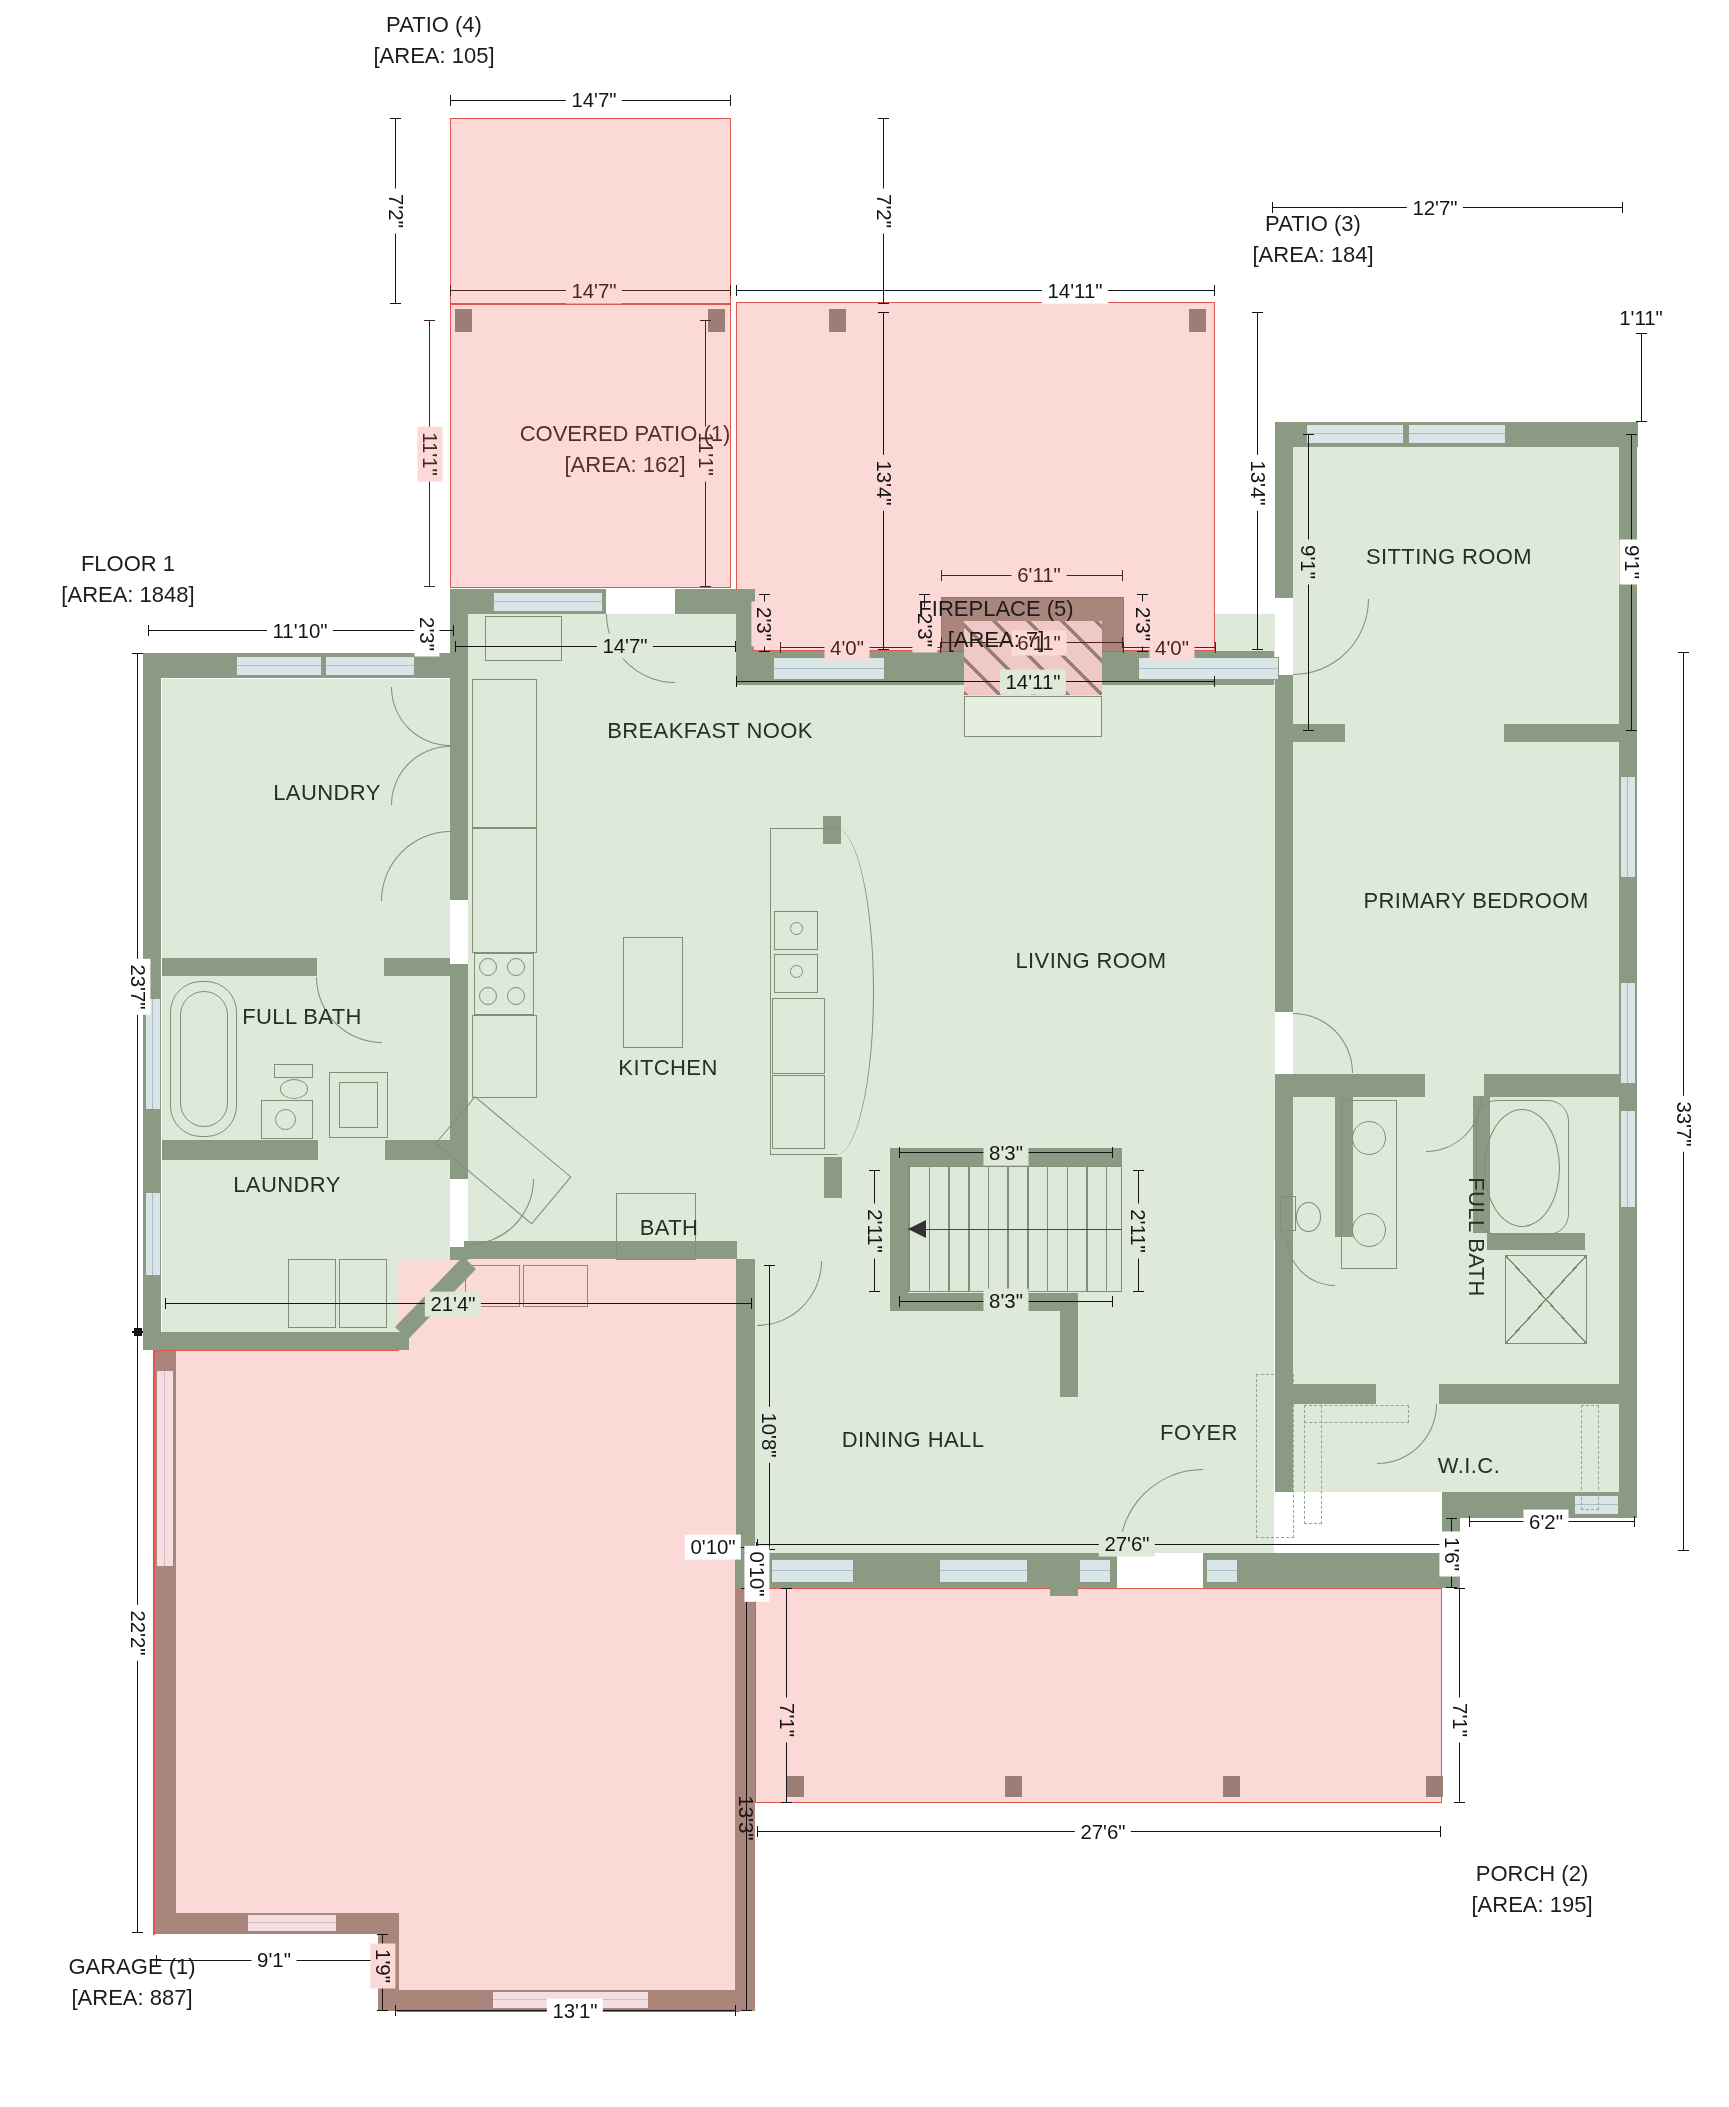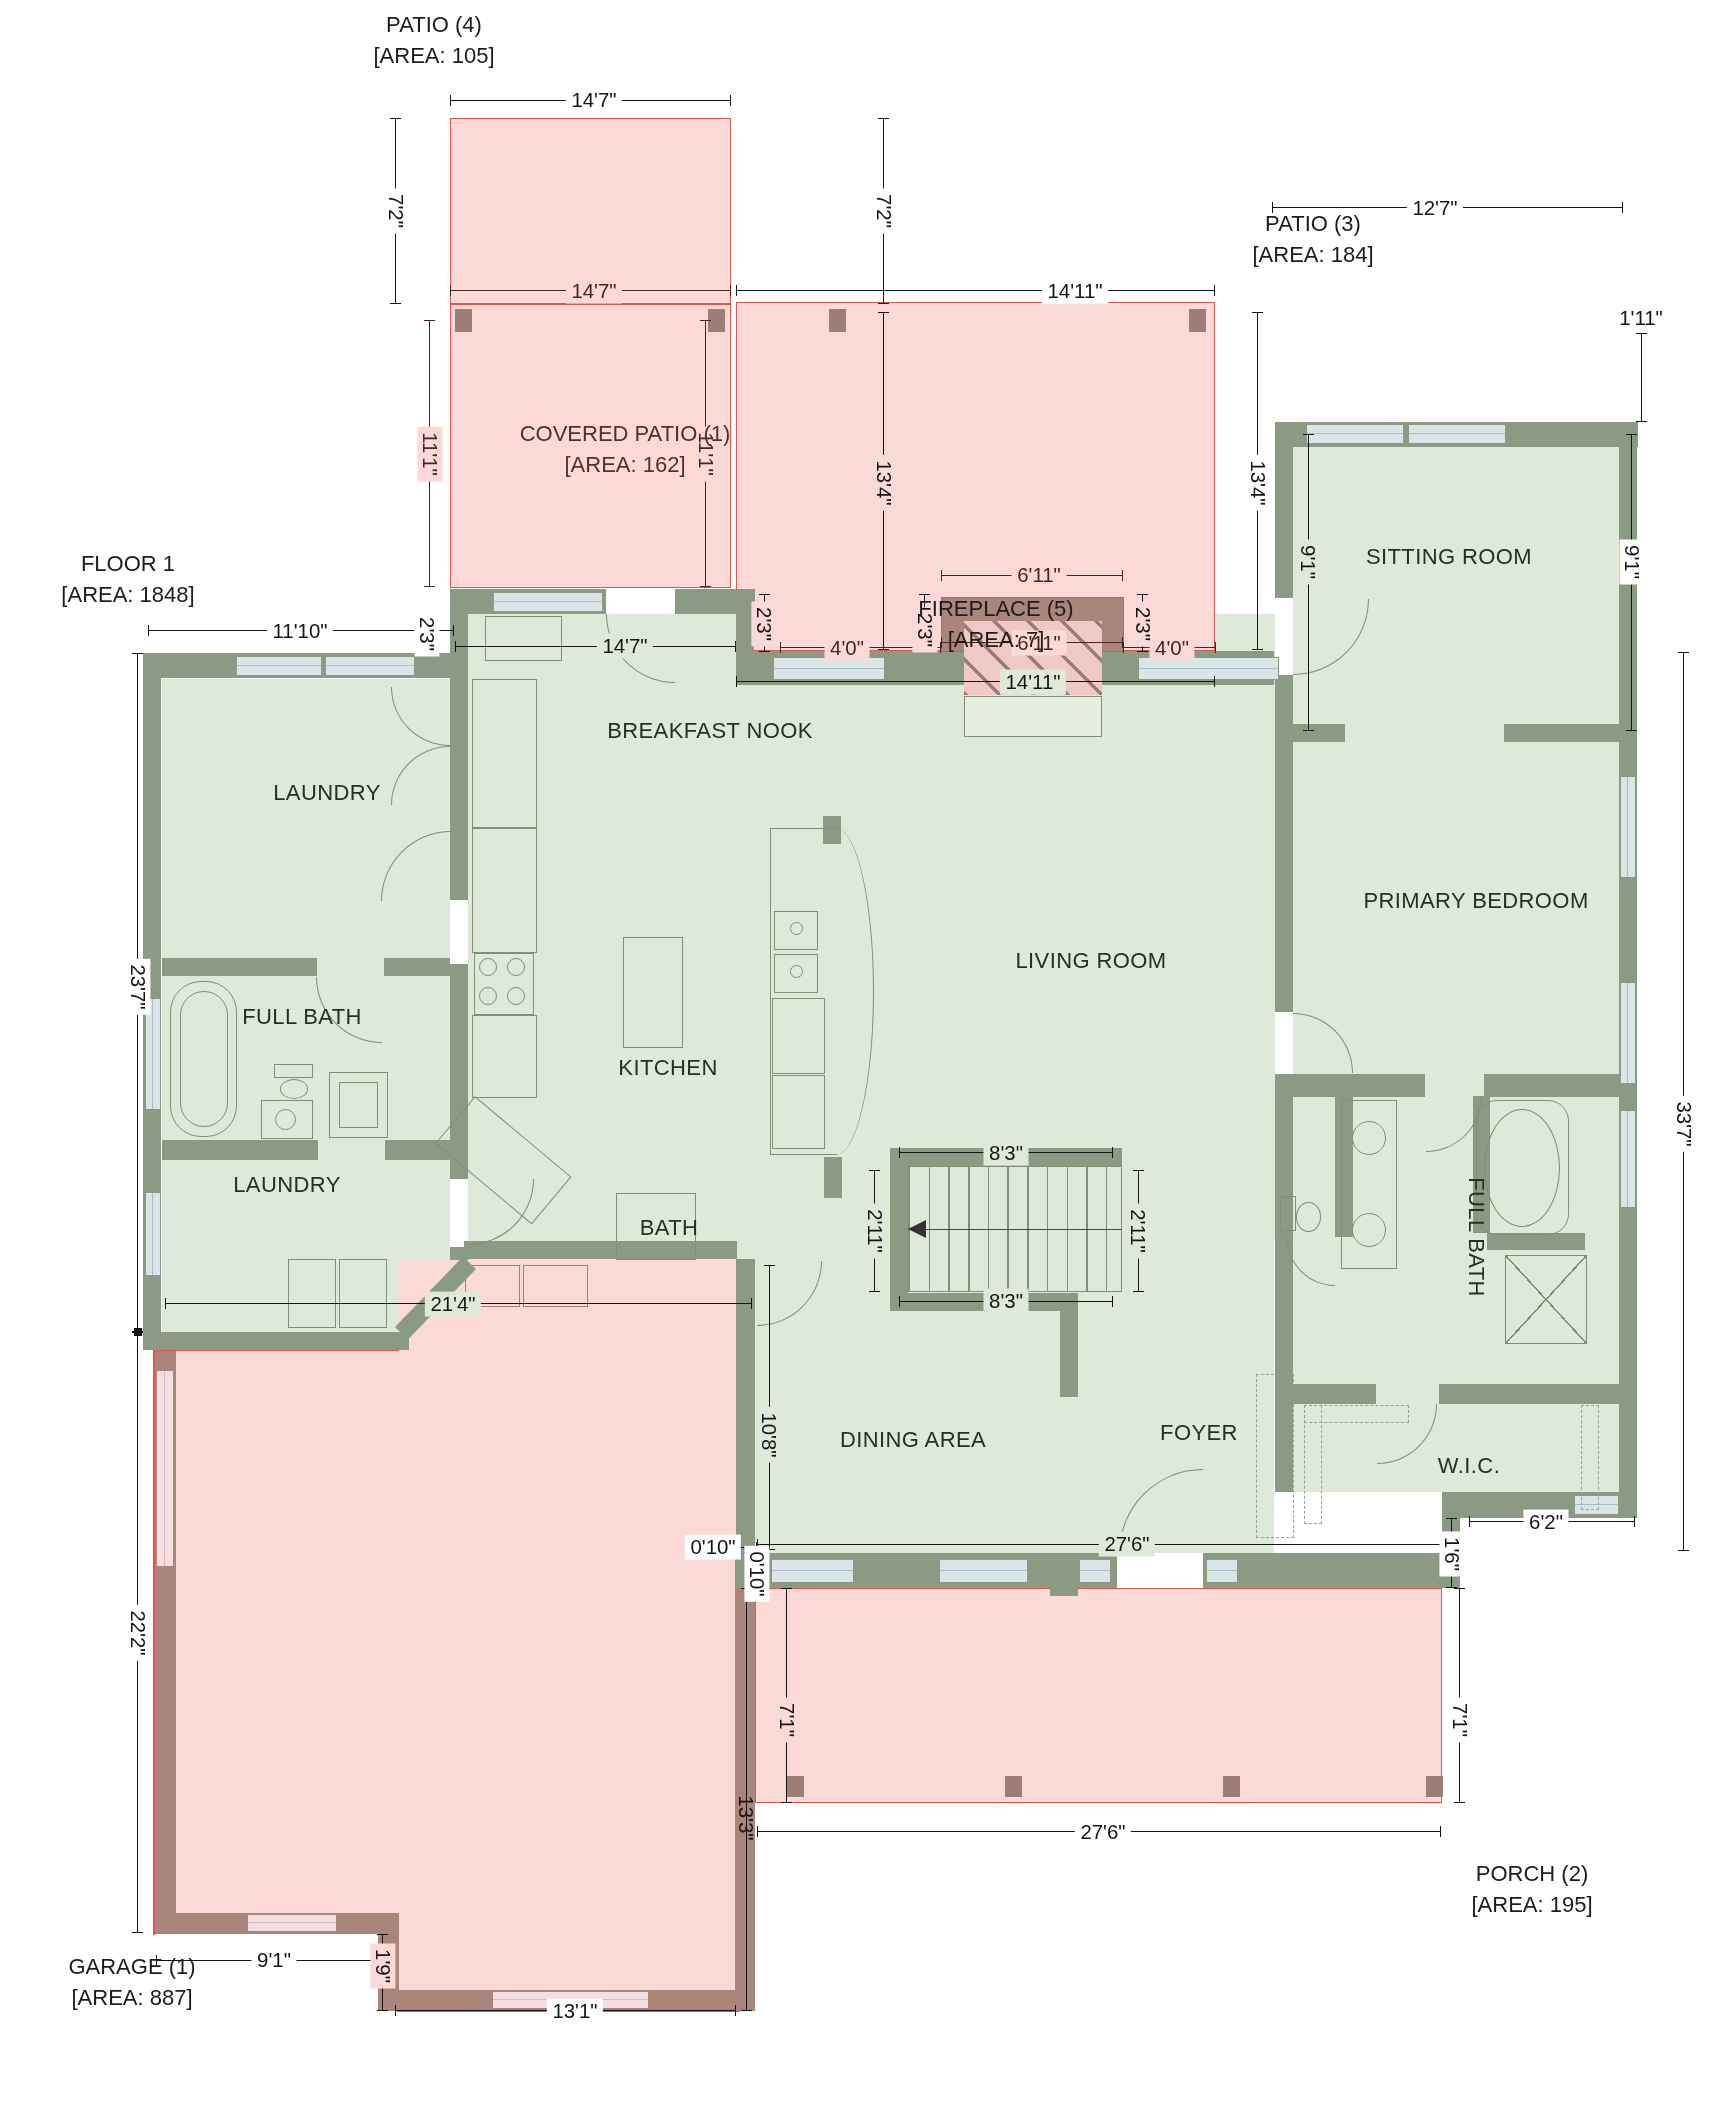--- a/index.html
+++ b/index.html
@@ -224,21 +224,21 @@
   <div class="arc" style="left:1377px;top:1404px;width:60px;height:60px;border-right-width:1.4px;border-bottom-width:1.4px;border-bottom-right-radius:100%"></div>
   <div class="arc" style="left:1119px;top:1469px;width:84px;height:84px;border-left-width:1.4px;border-top-width:1.4px;border-top-left-radius:100%"></div>
 
 <span class="room-label" style="left: 327px; top: 793px;">LAUNDRY</span>
     <span class="room-label" style="left: 302px; top: 1017px;">FULL BATH</span>
     <span class="room-label" style="left: 287px; top: 1185px;">LAUNDRY</span>
     <span class="room-label" style="left: 710px; top: 731px;">BREAKFAST NOOK</span>
     <span class="room-label" style="left: 668px; top: 1068px;">KITCHEN</span>
     <span class="room-label" style="left: 1091px; top: 961px;">LIVING ROOM</span>
     <span class="room-label" style="left: 669px; top: 1228px;">BATH</span>
-    <span class="room-label" style="left: 913px; top: 1440px;">DINING AREA</span>
+    <span class="room-label" style="left: 913px; top: 1440px;">DINING HALL</span>
     <span class="room-label" style="left: 1199px; top: 1433px;">FOYER</span>
     <span class="room-label" style="left: 1449px; top: 557px;">SITTING ROOM</span>
     <span class="room-label" style="left: 1476px; top: 901px;">PRIMARY BEDROOM</span>
     <span class="room-label rot" style="left: 1476px; top: 1237px;">FULL BATH</span>
     <span class="room-label" style="left: 1469px; top: 1466px;">W.I.C.</span>
     <div class="area-label" style="left: 128px; top: 580px; color: rgb(28, 28, 28);">
       <span>FLOOR 1</span>
       <span>[AREA: 1848]</span>
     </div>
     <div class="area-label" style="left: 434px; top: 41px; color: rgb(28, 28, 28);">

